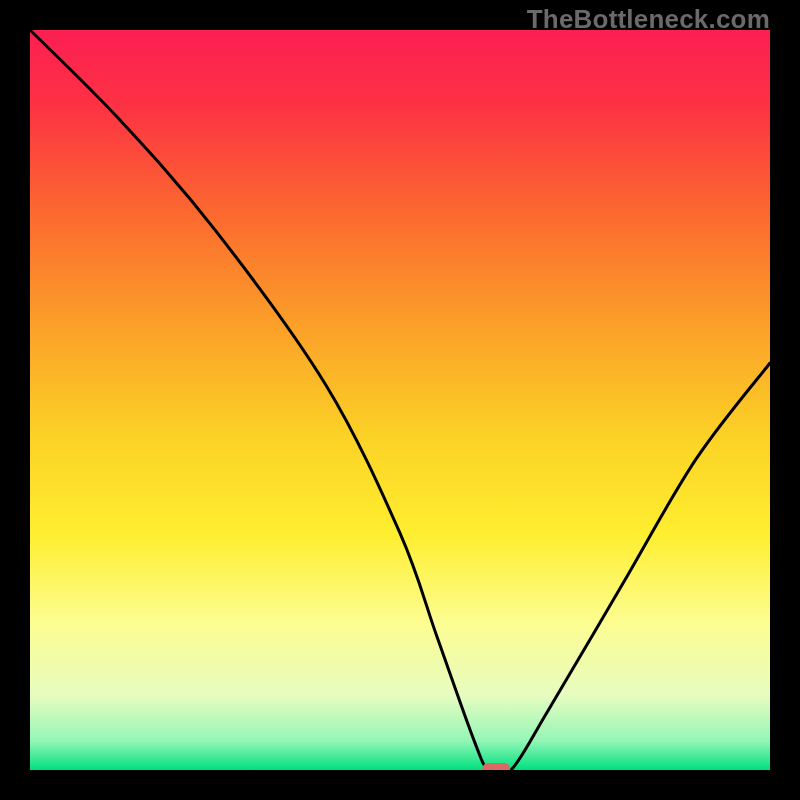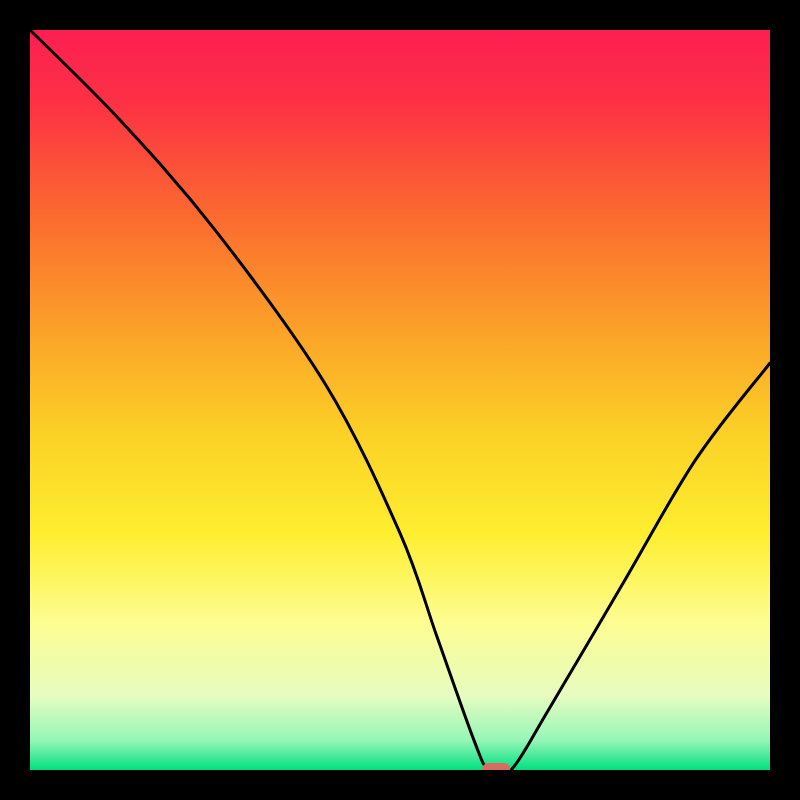--- a/index.html
+++ b/index.html
@@ -57,13 +57,14 @@
             <stop offset="96%" stop-color="#95f6b7"></stop>
             <stop offset="100%" stop-color="#00e07f"></stop>
           </linearGradient>
       </defs>
       <rect id="bg-rect" x="0" y="0" width="740" height="740" fill="url(#bg-grad)"></rect>
       <path id="curve" fill="none" stroke="#000" stroke-width="3" stroke-linecap="round" stroke-linejoin="round" d="M 0 0 C 14.799999999999999 14.799999999999992, 57.96666666666667 55.49999999999994, 88.8 88.79999999999995 C 119.63333333333333 122.09999999999997, 150.46666666666667 155.40000000000006, 185 199.80000000000007 C 219.53333333333333 244.20000000000007, 265.1666666666667 304.6333333333333, 296 355.2 C 326.8333333333333 405.76666666666665, 351.5 461.26666666666665, 370 503.2 C 388.5 545.1333333333333, 394.66666666666674 572.2666666666667, 407.00000000000006 606.8 C 419.33333333333337 641.3333333333333, 435.3666666666667 688.1999999999999, 444 710.4 C 452.6333333333333 732.6, 452.6333333333333 735.0666666666666, 458.8 740 C 464.9666666666667 744.9333333333334, 471.1333333333333 749.8666666666667, 481 740 C 490.8666666666667 730.1333333333333, 499.5 711.6333333333333, 518 680.8 C 536.5 649.9666666666666, 567.3333333333334 596.9333333333333, 592 555 C 616.6666666666666 513.0666666666667, 641.3333333333334 466.2, 666 429.2 C 690.6666666666666 392.2, 727.6666666666666 349.0333333333333, 740 332.99999999999994"></path>
       <rect id="marker" rx="6" ry="6" width="28" height="14" fill="#d96a61" x="452.2" y="733"></rect>
     </svg>
   </div>
 
+  <div class="watermark">TheBottleneck.com</div>
 </div>
 
 </body></html>

